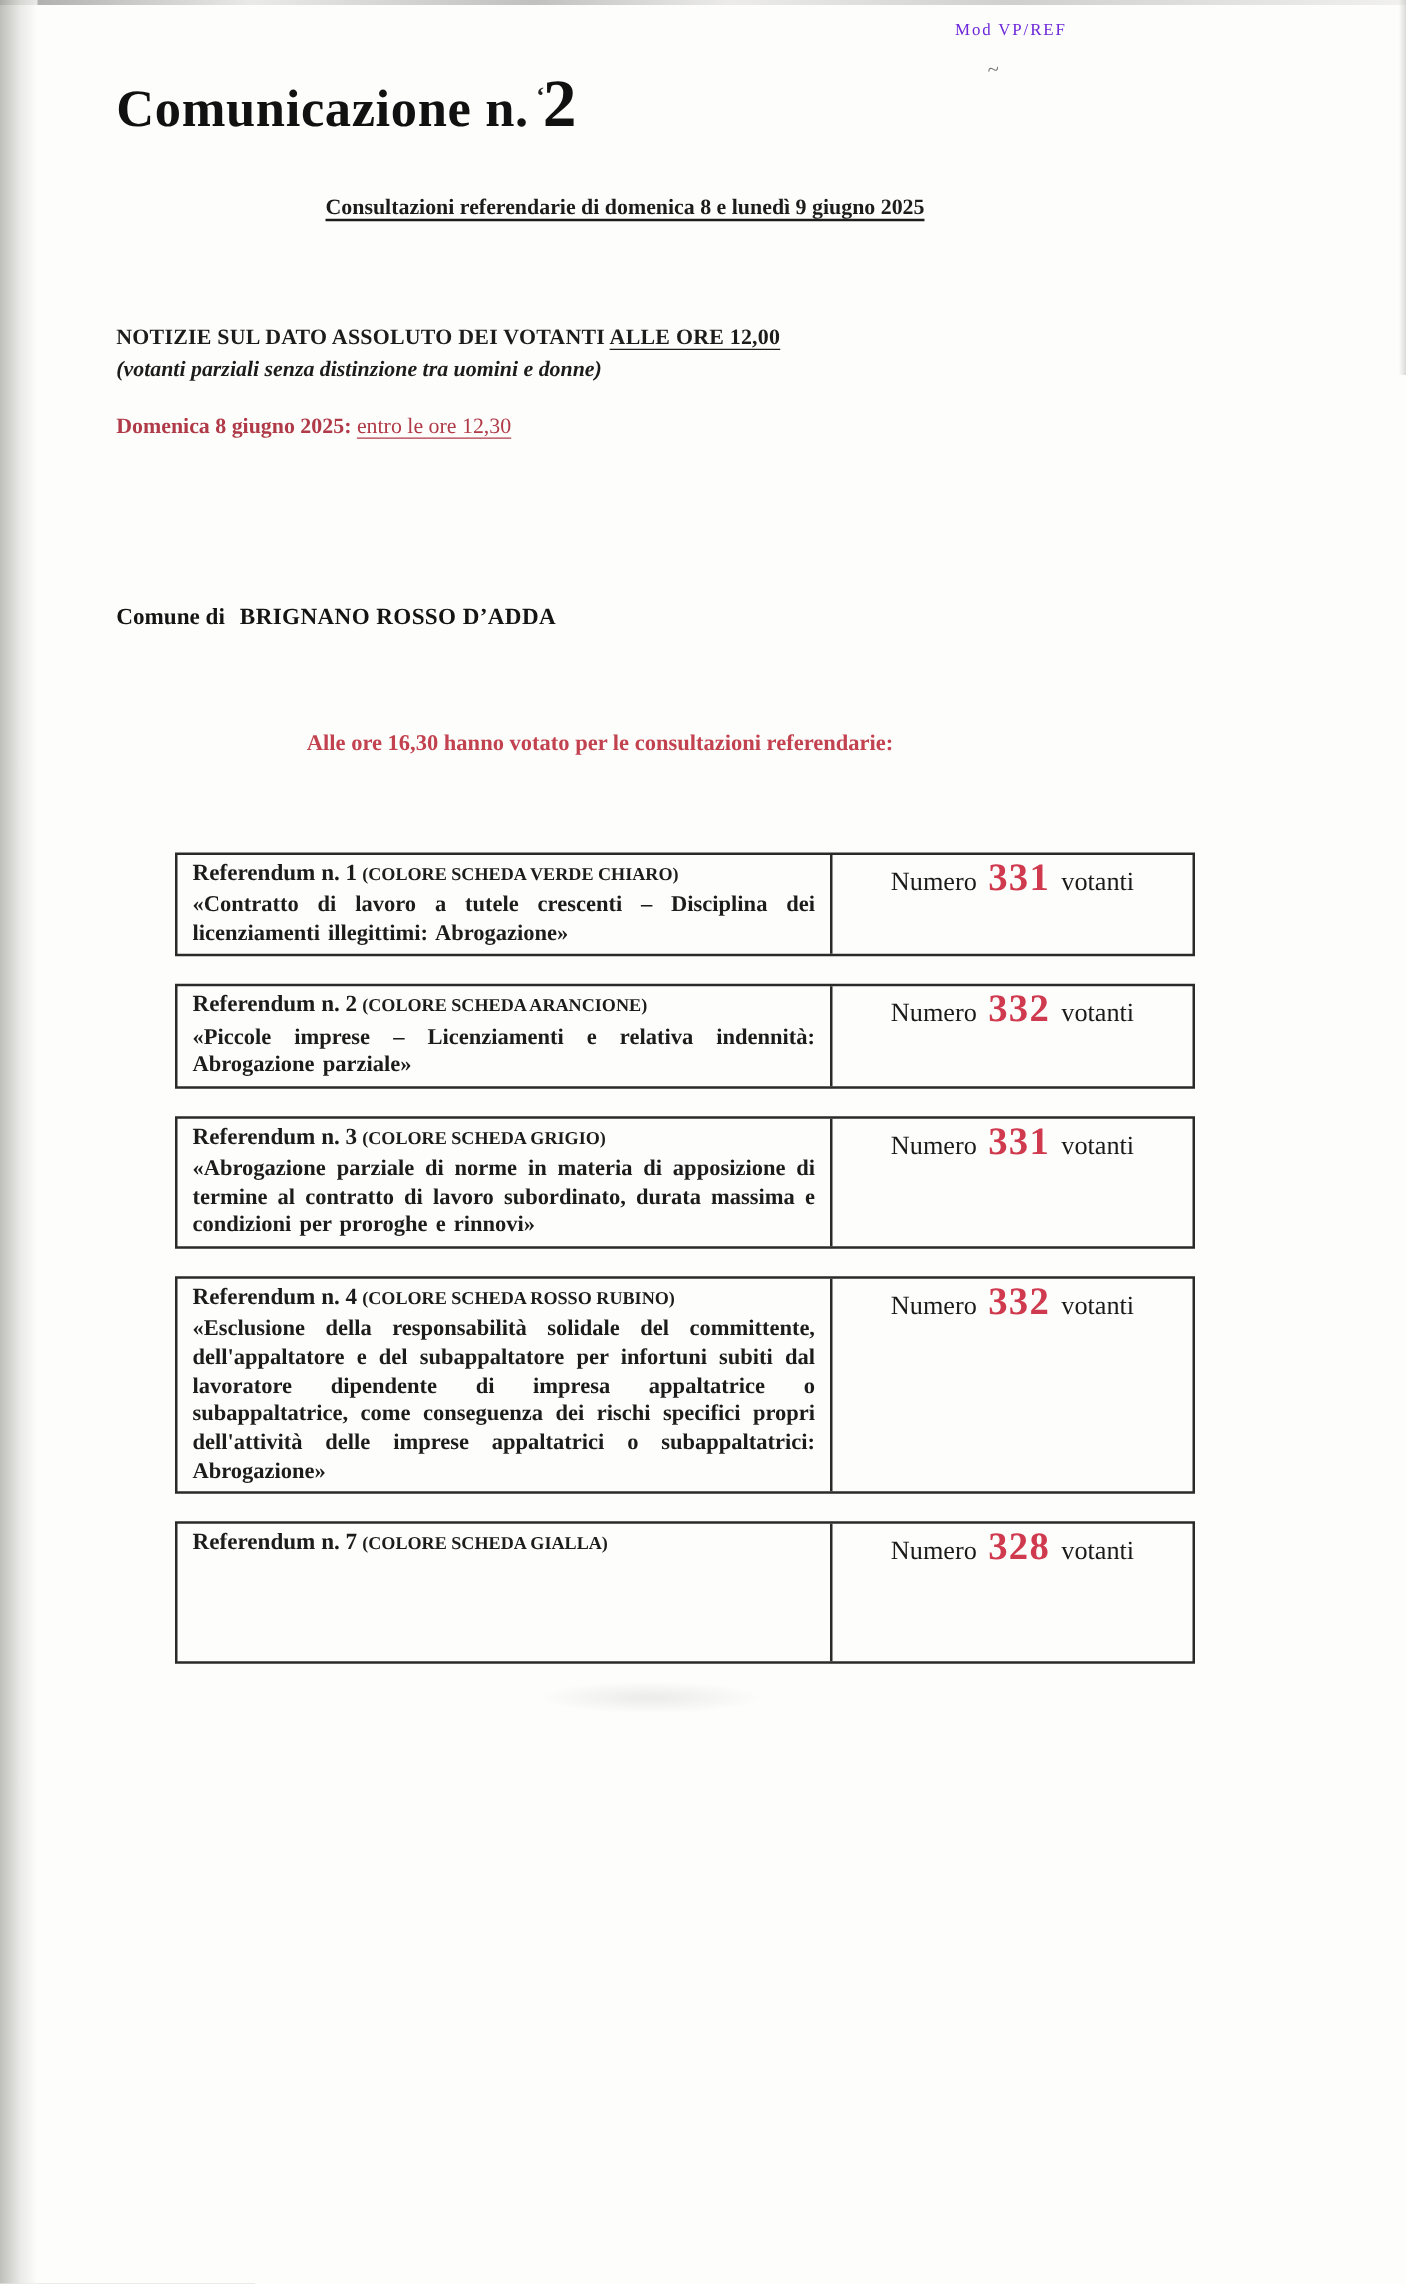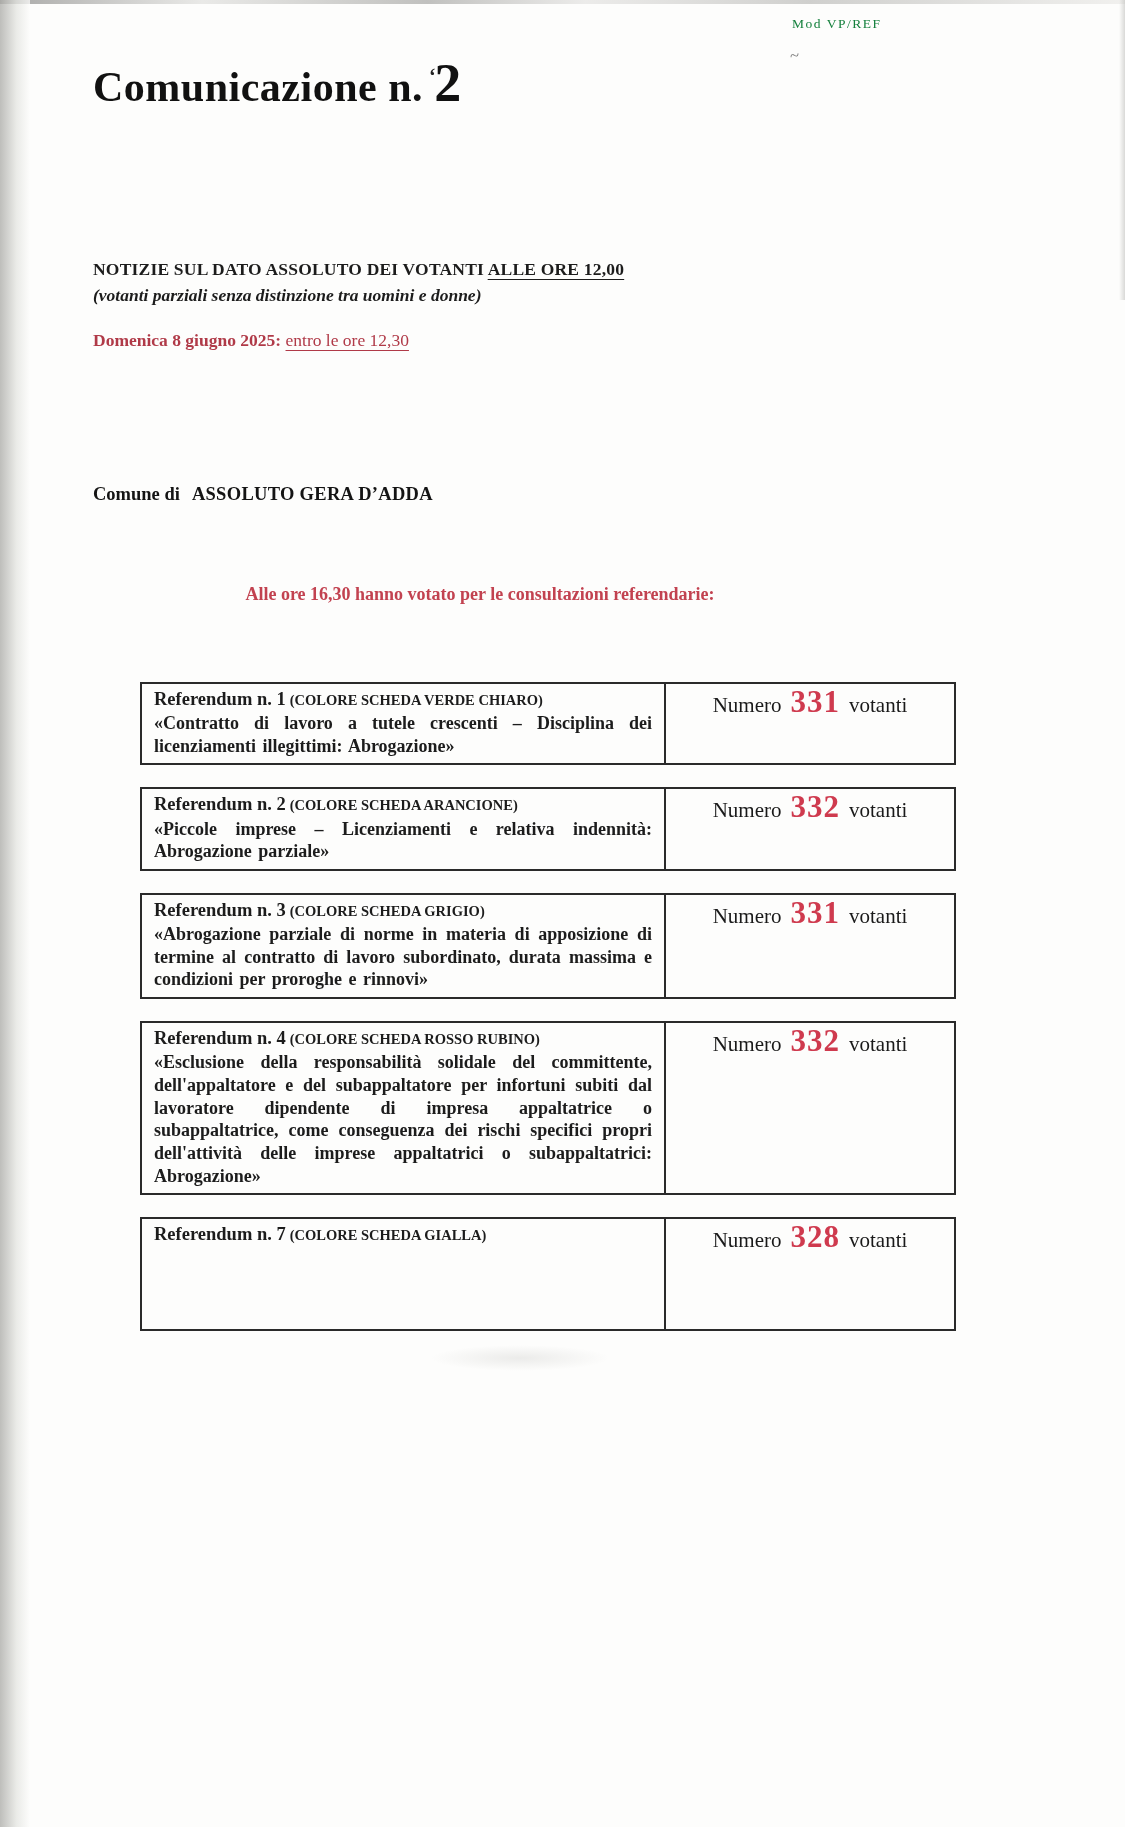--- a/index.html
+++ b/index.html
@@ -11,21 +11,21 @@
   
   .edge-left{position:absolute;left:0;top:0;bottom:0;width:30px;
     background:linear-gradient(to right,#a9a9a5,#e4e5e1 55%,#fdfdfc);opacity:.75;}
   .edge-top{position:absolute;top:0;left:0;right:0;height:4px;
     background:linear-gradient(to right,#6f6f6d 2%,#d9d9d6 18%,#8f8f8c 38%,#dedddb 52%,#aaaaa7 72%,#e7e6e3 100%);opacity:.55;}
   .edge-right{position:absolute;right:0;top:0;width:6px;height:300px;
     background:linear-gradient(to left,#b5b5b2,transparent);opacity:.5;}
   .smudge{position:absolute;left:430px;top:1345px;width:180px;height:26px;border-radius:50%;
     background:radial-gradient(ellipse,#9a9a96,transparent 70%);opacity:.18;}
 
-  .mod-ref{position:absolute;top:16px;left:764px;font-size:13.5px;letter-spacing:1.5px;color:#15803d;margin-left:28px;}
+  .mod-ref{position:absolute;top:16px;left:764px;font-size:13.5px;letter-spacing:1.5px;color:#6d28d9;}
   .corner-tilde{position:absolute;top:46px;left:790px;font-size:17px;color:#777;transform:rotate(-8deg);}
 
   .title{position:absolute;top:52px;left:93px;font-size:42px;font-weight:bold;letter-spacing:.5px;color:#111;}
   .title .tick{font-size:20px;vertical-align:18px;margin-left:6px;margin-right:-2px;color:#222;}
   .title .big-num{font-size:54px;letter-spacing:0;}
 
   .subtitle{position:absolute;top:155px;left:140px;width:720px;text-align:center;
     font-size:17.5px;font-weight:bold;}
   .subtitle span{text-decoration:underline;text-underline-offset:4px;text-decoration-thickness:1.5px;}
 
@@ -63,32 +63,35 @@
   <div class="edge-right"></div>
   <div class="smudge"></div>
 
   <div class="mod-ref">Mod VP/REF</div>
   <div class="corner-tilde">~</div>
 
   <h1 class="title" style="margin:0;">
     <span>Comunicazione n.</span><span class="tick">‘</span><span class="big-num">2</span>
   </h1>
 
+  <div class="subtitle">
+    <span>Consultazioni referendarie di domenica 8 e lunedì 9 giugno 2025</span>
+  </div>
 
   <div class="notizie">
     <span>NOTIZIE SUL DATO ASSOLUTO DEI VOTANTI </span><span class="ul">ALLE ORE 12,00</span>
   </div>
   <div class="notizie-sub">(votanti parziali senza distinzione tra uomini e donne)</div>
 
   <div class="date-line">
     <span class="date-label">Domenica 8 giugno 2025</span><span class="date-sep">: </span><span class="date-deadline">entro le ore 12,30</span>
   </div>
 
   <div class="comune">
-    <span>Comune di</span><span class="name">ASSOLUTO GERA D’ADDA</span>
+    <span>Comune di</span><span class="name">BRIGNANO ROSSO D’ADDA</span>
   </div>
 
   <div class="votes-heading">Alle ore 16,30 hanno votato per le consultazioni referendarie:</div>
 
   <div class="boxes">
 
     <div class="refbox h1">
       <div class="q">
         <span class="rtitle">Referendum n. 1</span>
         <span class="ballot">(COLORE SCHEDA VERDE CHIARO)</span>

